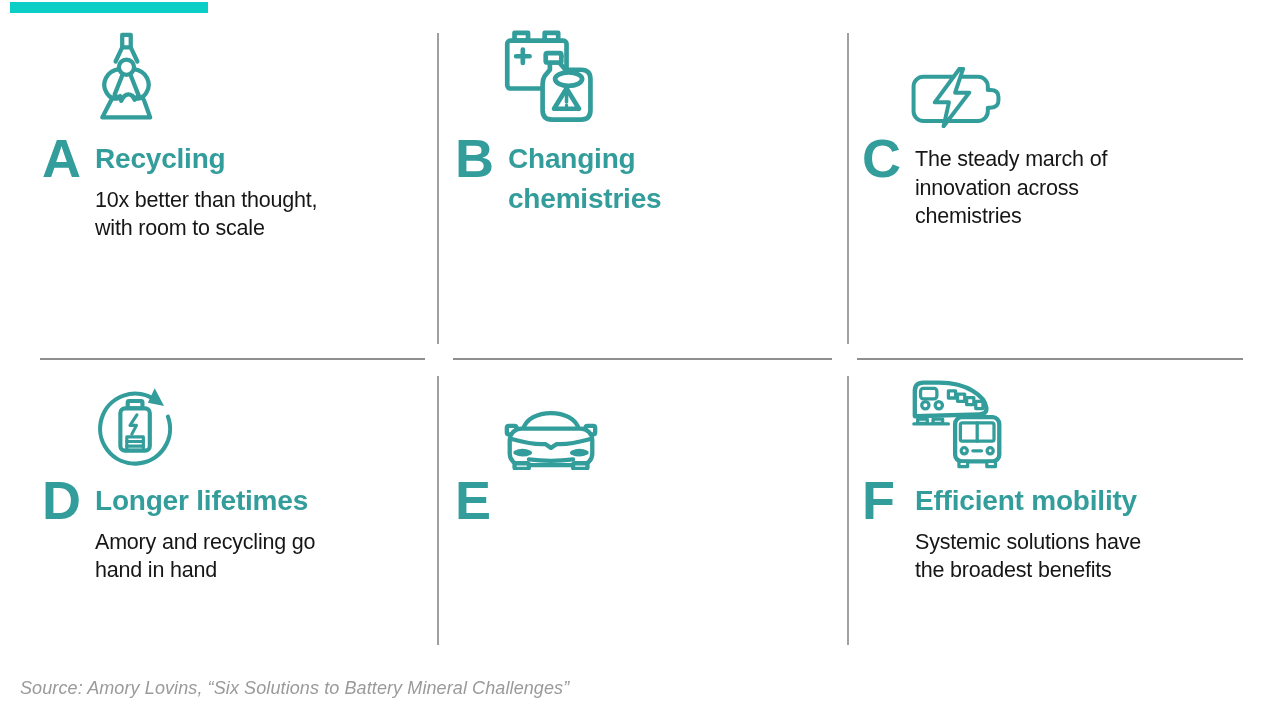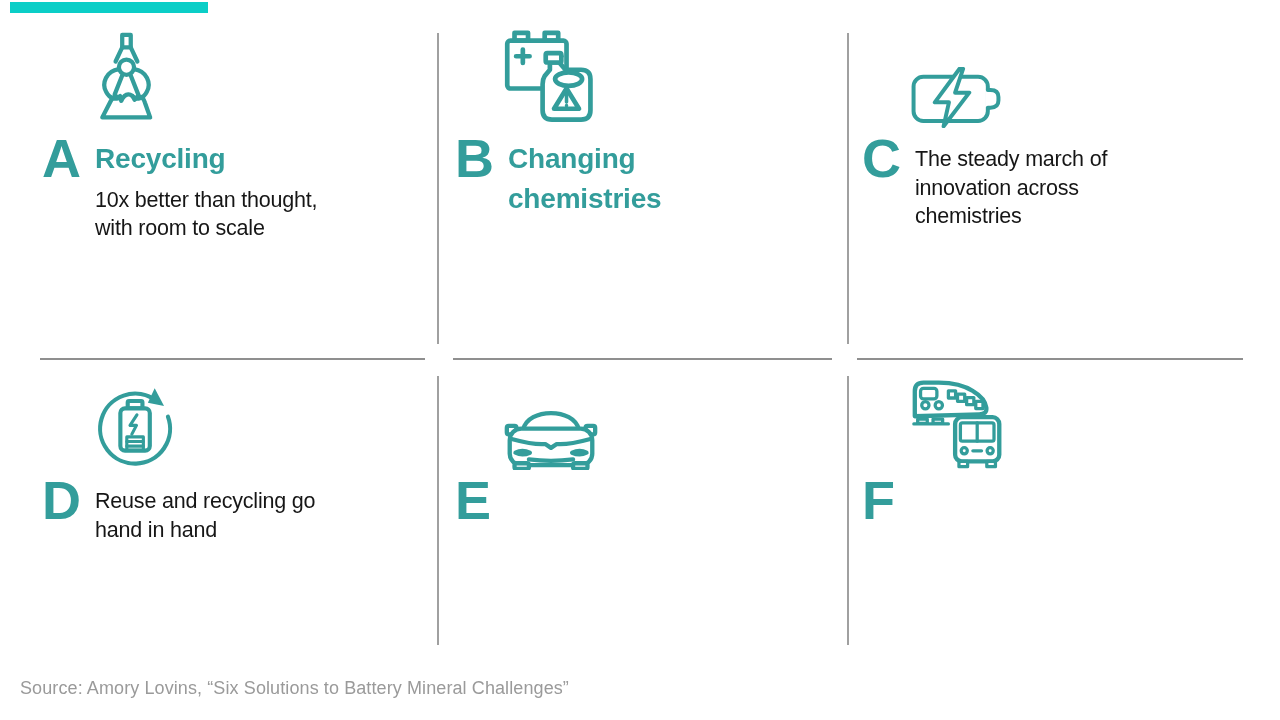--- a/index.html
+++ b/index.html
@@ -26,21 +26,21 @@
   .vdiv{position:absolute;width:2px;background:var(--divider);opacity:0.85;}
   #vdiv-1a{left:437px;top:33px;height:311px;}
   #vdiv-1b{left:437px;top:376px;height:269px;}
   #vdiv-2a{left:847px;top:33px;height:311px;}
   #vdiv-2b{left:847px;top:376px;height:269px;}
   .hdiv{position:absolute;height:2px;top:358px;background:var(--divider);}
   #hdiv-1{left:40px;width:385px;}
   #hdiv-2{left:453px;width:379px;}
   #hdiv-3{left:857px;width:386px;}
 
-  .source-note{position:absolute;left:20px;top:678px;font-size:18px;color:var(--muted);letter-spacing:0.1px;}
+  .source-note{position:absolute;left:20px;top:678px;font-style:italic;font-size:18px;color:var(--muted);letter-spacing:0.1px;}
 
   svg.icon{stroke:var(--teal);fill:none;stroke-width:4.5;stroke-linecap:round;stroke-linejoin:round;display:block;}
   svg.icon .wfill{fill:#ffffff;}
   svg.icon .nostroke{stroke:none;}
   svg.icon .tfill{fill:var(--teal);stroke:none;}
   svg.icon .thin{stroke-width:3.4;}
 </style>
 </head>
 <body>
 
@@ -121,21 +121,22 @@
         <rect x="41" y="25" width="16" height="8" rx="1.5"></rect>
         <rect class="wfill" x="33" y="33" width="32" height="46" rx="5"></rect>
         <path class="thin" d="M51 40 L43.5 51.5 H50.5 L45.5 61"></path>
         <rect class="thin" x="40" y="64" width="18" height="14.5"></rect>
         <path class="thin" d="M40 69 h18 M40 74 h18"></path>
       </svg>
     </div>
     <div class="card-body">
       <div class="letter">D</div>
       <div class="text-col">
-        <div class="subtitle">Reuse and recycling go
+        <div class="title">Longer lifetimes</div>
+        <div class="subtitle">Amory and recycling go
 hand in hand</div>
       </div>
     </div>
   </div>
 
   <div class="card" id="card-e">
     <div class="icon-wrap">
       <svg class="icon" width="96" height="74" viewBox="0 0 100 77">
         <path d="M21 35 C26 12 74 12 79 35"></path>
         <rect x="4" y="31" width="10" height="9" rx="2"></rect>
@@ -173,20 +174,25 @@
         <path class="thin" d="M70 51 V70"></path>
         <circle class="thin" cx="56.5" cy="80" r="3.2"></circle>
         <circle class="thin" cx="83.5" cy="80" r="3.2"></circle>
         <path class="thin" d="M65.5 80 H74.5"></path>
         <rect class="wfill thin" x="51" y="91" width="9" height="5.5"></rect>
         <rect class="wfill thin" x="80" y="91" width="9" height="5.5"></rect>
       </svg>
     </div>
     <div class="card-body">
       <div class="letter">F</div>
+      <div class="text-col">
+        <div class="title">Efficient mobility</div>
+        <div class="subtitle">Systemic solutions have
+the broadest benefits</div>
+      </div>
     </div>
   </div>
 
   <div class="vdiv" id="vdiv-1a"></div>
   <div class="vdiv" id="vdiv-1b"></div>
   <div class="vdiv" id="vdiv-2a"></div>
   <div class="vdiv" id="vdiv-2b"></div>
   <div class="hdiv" id="hdiv-1"></div>
   <div class="hdiv" id="hdiv-2"></div>
   <div class="hdiv" id="hdiv-3"></div>

